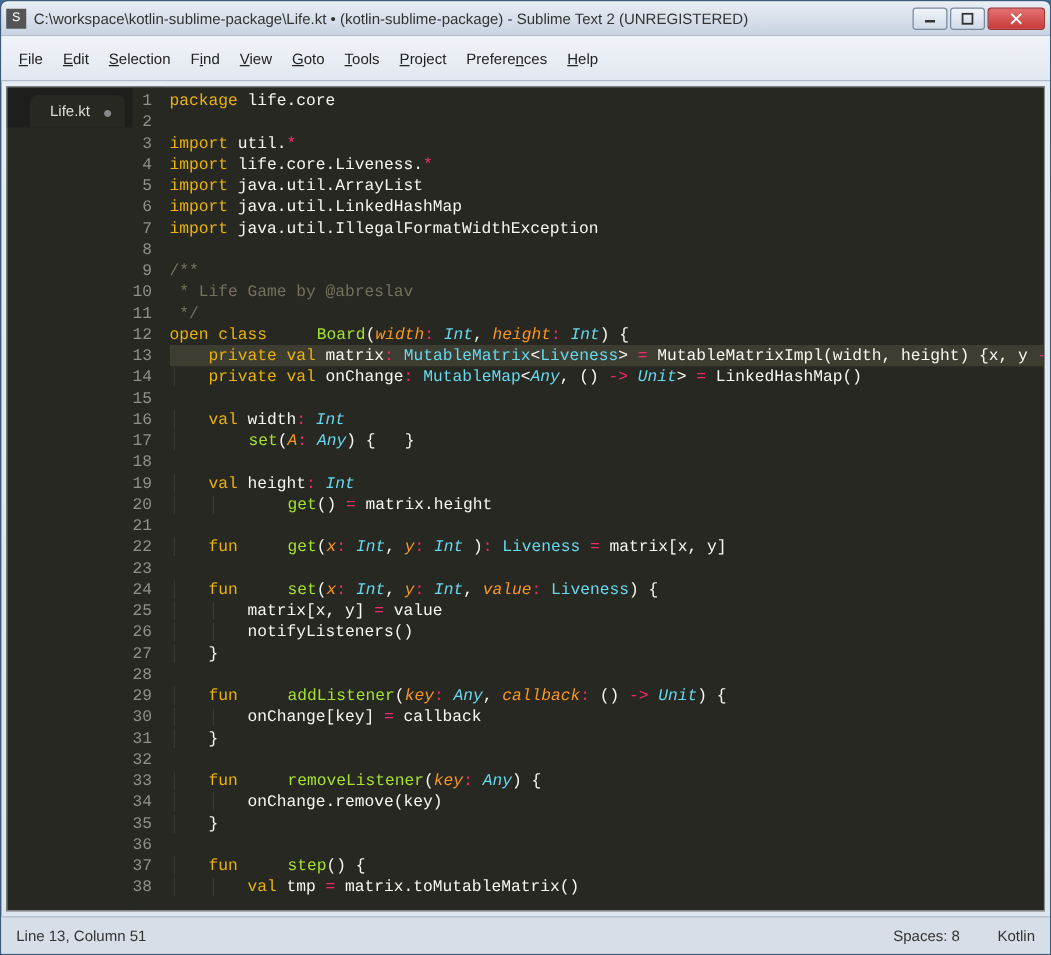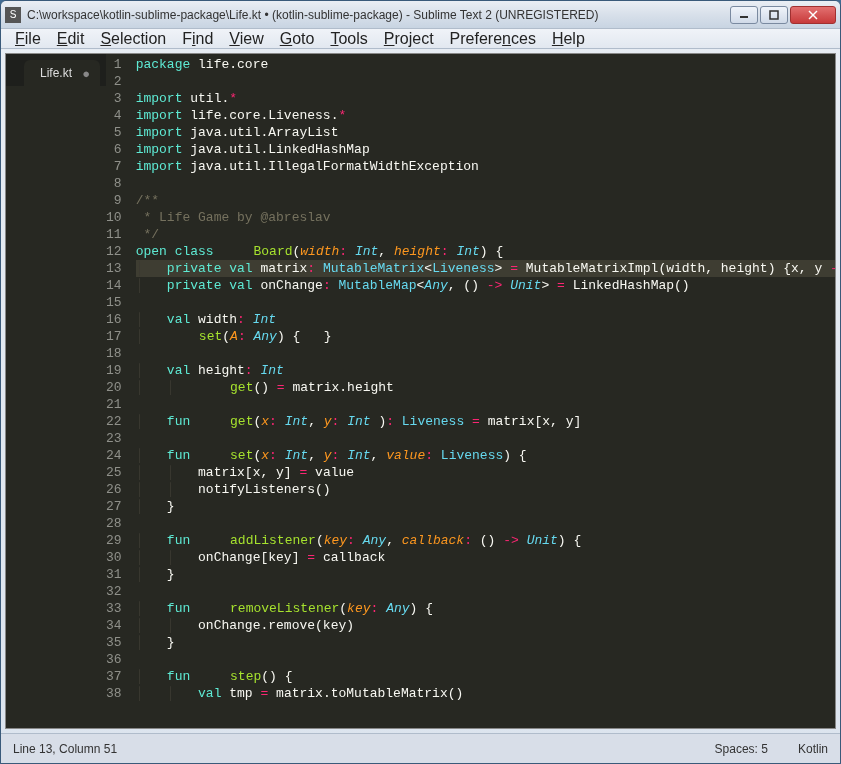--- a/index.html
+++ b/index.html
@@ -58,27 +58,27 @@
   font-size: 10px;
   cursor: pointer;
 }
 .winbtn.close {
   width: 46px;
   background: linear-gradient(to bottom, #e27070, #c83a3a);
   border-color: #a03030;
   color: #fff;
 }
 .menubar {
-  height: 20px;
+  height: 36px;
   background: linear-gradient(to bottom, #f0f3f8, #e2e8f0);
   border-bottom: 1px solid #b0bccb;
   display: flex;
   align-items: center;
   padding: 0 6px;
-  font-size: 16px;
+  font-size: 12px;
 }
 .menu-item {
   padding: 2px 8px;
   cursor: pointer;
   color: #222;
 }
 .menu-item u { text-decoration: underline; }
 .editor-frame {
   flex: 1;
   background: #272822;
@@ -147,21 +147,21 @@
 }
 .code-line { height: 17px; position: relative; }
 .line-hl {
   position: absolute;
   left: 0; right: 0;
   height: 17px;
   background: #3e3d32;
   z-index: 0;
 }
 .code-line span, .code-line { position: relative; z-index: 1; }
-.k-kw { color: #5eead4; }
+.k-kw { color: #eab308; }
 .k-comment { color: #75715e; }
 .k-type { color: #66d9ef; font-style: italic; }
 .k-type-ni { color: #66d9ef; }
 .k-fn { color: #a6e22e; margin-left: 32px; }
 .k-param { color: #fd971f; font-style: italic; }
 .k-const { color: #ae81ff; }
 .k-op { color: #f92672; }
 .k-pkg { color: #f8f8f2; }
 .indent-guide { color: #3b3a32; }
 .statusbar {
@@ -266,17 +266,17 @@
           <div>36</div>
           <div>37</div>
           <div>38</div>
         </div>
       <div class="code" id="code"><div class="code-line"><span class="k-kw">package</span><span> </span><span class="k-pkg">life.core</span></div><div class="code-line"><span></span></div><div class="code-line"><span class="k-kw">import</span><span> </span><span class="k-pkg">util.</span><span class="k-op">*</span></div><div class="code-line"><span class="k-kw">import</span><span> </span><span class="k-pkg">life.core.Liveness.</span><span class="k-op">*</span></div><div class="code-line"><span class="k-kw">import</span><span> </span><span class="k-pkg">java.util.ArrayList</span></div><div class="code-line"><span class="k-kw">import</span><span> </span><span class="k-pkg">java.util.LinkedHashMap</span></div><div class="code-line"><span class="k-kw">import</span><span> </span><span class="k-pkg">java.util.IllegalFormatWidthException</span></div><div class="code-line"><span></span></div><div class="code-line"><span class="k-comment">/**</span></div><div class="code-line"><span class="k-comment"> * Life Game by @abreslav</span></div><div class="code-line"><span class="k-comment"> */</span></div><div class="code-line"><span class="k-kw">open</span><span> </span><span class="k-kw">class</span><span> </span><span class="k-fn">Board</span><span>(</span><span class="k-param">width</span><span class="k-op">:</span><span> </span><span class="k-type">Int</span><span>, </span><span class="k-param">height</span><span class="k-op">:</span><span> </span><span class="k-type">Int</span><span>) {</span></div><div class="code-line"><div class="line-hl"></div><span class="indent-guide">│   </span><span class="k-kw">private</span><span> </span><span class="k-kw">val</span><span> matrix</span><span class="k-op">:</span><span> </span><span class="k-type-ni">MutableMatrix</span><span>&lt;</span><span class="k-type-ni">Liveness</span><span>&gt; </span><span class="k-op">=</span><span> MutableMatrixImpl(width, height) {x, y </span><span class="k-op">-&gt;</span><span> </span><span class="k-const">DEAD</span><span>}</span></div><div class="code-line"><span class="indent-guide">│   </span><span class="k-kw">private</span><span> </span><span class="k-kw">val</span><span> onChange</span><span class="k-op">:</span><span> </span><span class="k-type-ni">MutableMap</span><span>&lt;</span><span class="k-type">Any</span><span>, () </span><span class="k-op">-&gt;</span><span> </span><span class="k-type">Unit</span><span>&gt; </span><span class="k-op">=</span><span> LinkedHashMap()</span></div><div class="code-line"><span></span></div><div class="code-line"><span class="indent-guide">│   </span><span class="k-kw">val</span><span> width</span><span class="k-op">:</span><span> </span><span class="k-type">Int</span></div><div class="code-line"><span class="indent-guide">│   </span><span class="k-fn">set</span><span>(</span><span class="k-param">A</span><span class="k-op">:</span><span> </span><span class="k-type">Any</span><span>) {   }</span></div><div class="code-line"><span></span></div><div class="code-line"><span class="indent-guide">│   </span><span class="k-kw">val</span><span> height</span><span class="k-op">:</span><span> </span><span class="k-type">Int</span></div><div class="code-line"><span class="indent-guide">│   │   </span><span class="k-fn">get</span><span>() </span><span class="k-op">=</span><span> matrix.height</span></div><div class="code-line"><span></span></div><div class="code-line"><span class="indent-guide">│   </span><span class="k-kw">fun</span><span> </span><span class="k-fn">get</span><span>(</span><span class="k-param">x</span><span class="k-op">:</span><span> </span><span class="k-type">Int</span><span>, </span><span class="k-param">y</span><span class="k-op">:</span><span> </span><span class="k-type">Int</span><span> )</span><span class="k-op">:</span><span> </span><span class="k-type-ni">Liveness</span><span> </span><span class="k-op">=</span><span> matrix[x, y]</span></div><div class="code-line"><span></span></div><div class="code-line"><span class="indent-guide">│   </span><span class="k-kw">fun</span><span> </span><span class="k-fn">set</span><span>(</span><span class="k-param">x</span><span class="k-op">:</span><span> </span><span class="k-type">Int</span><span>, </span><span class="k-param">y</span><span class="k-op">:</span><span> </span><span class="k-type">Int</span><span>, </span><span class="k-param">value</span><span class="k-op">:</span><span> </span><span class="k-type-ni">Liveness</span><span>) {</span></div><div class="code-line"><span class="indent-guide">│   │   </span><span>matrix[x, y] </span><span class="k-op">=</span><span> value</span></div><div class="code-line"><span class="indent-guide">│   │   </span><span>notifyListeners()</span></div><div class="code-line"><span class="indent-guide">│   </span><span>}</span></div><div class="code-line"><span></span></div><div class="code-line"><span class="indent-guide">│   </span><span class="k-kw">fun</span><span> </span><span class="k-fn">addListener</span><span>(</span><span class="k-param">key</span><span class="k-op">:</span><span> </span><span class="k-type">Any</span><span>, </span><span class="k-param">callback</span><span class="k-op">:</span><span> () </span><span class="k-op">-&gt;</span><span> </span><span class="k-type">Unit</span><span>) {</span></div><div class="code-line"><span class="indent-guide">│   │   </span><span>onChange[key] </span><span class="k-op">=</span><span> callback</span></div><div class="code-line"><span class="indent-guide">│   </span><span>}</span></div><div class="code-line"><span></span></div><div class="code-line"><span class="indent-guide">│   </span><span class="k-kw">fun</span><span> </span><span class="k-fn">removeListener</span><span>(</span><span class="k-param">key</span><span class="k-op">:</span><span> </span><span class="k-type">Any</span><span>) {</span></div><div class="code-line"><span class="indent-guide">│   │   </span><span>onChange.remove(key)</span></div><div class="code-line"><span class="indent-guide">│   </span><span>}</span></div><div class="code-line"><span></span></div><div class="code-line"><span class="indent-guide">│   </span><span class="k-kw">fun</span><span> </span><span class="k-fn">step</span><span>() {</span></div><div class="code-line"><span class="indent-guide">│   │   </span><span class="k-kw">val</span><span> tmp </span><span class="k-op">=</span><span> matrix.toMutableMatrix()</span></div></div>
     </div>
   </div>
 
   <div class="statusbar">
     <span class="status-left">Line 13, Column 51</span>
-    <span class="status-seg">Spaces: 5</span>
+    <span class="status-seg">Spaces: 8</span>
     <span class="status-seg">Kotlin</span>
   </div>
 
 </div>
 
 </body></html>

